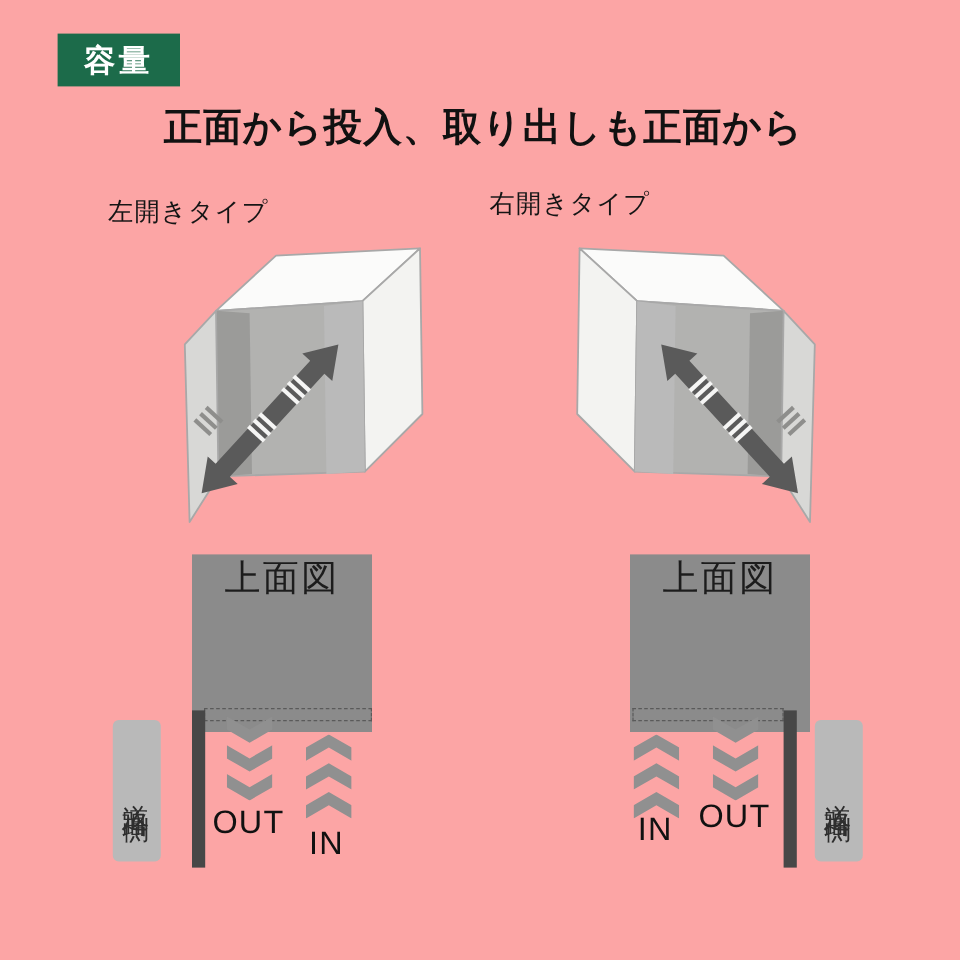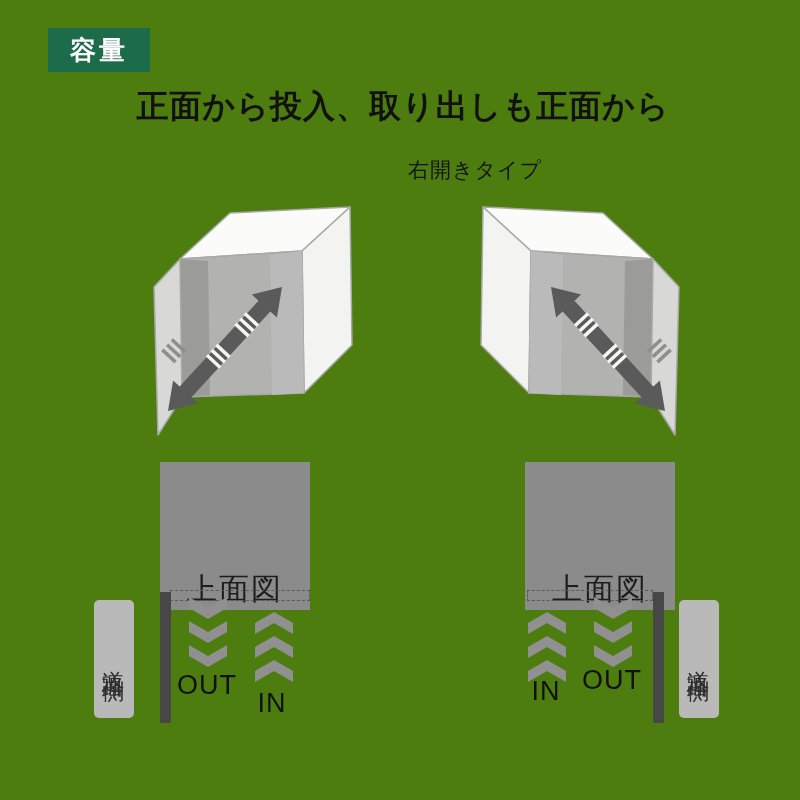--- a/index.html
+++ b/index.html
@@ -1,19 +1,19 @@
 <!DOCTYPE html>
 <html><head>
 <meta charset="utf-8">
 <style>
   html,body{margin:0;padding:0;background:#ffffff;}
   .canvas{
     position:relative;
     width:800px;height:800px;
-    background:#4d7c0f;
+    background:#fca5a5;
     font-family:"Liberation Sans", sans-serif;
     overflow:hidden;
   }
   .badge{
     position:absolute;left:48px;top:28px;width:102px;height:44px;
     background:#1c6b4a;color:#ffffff;
     font-size:26px;font-weight:bold;letter-spacing:3px;
     display:flex;align-items:center;justify-content:center;
   }
   .title{
@@ -25,21 +25,21 @@
     position:absolute;font-size:21px;color:#151515;letter-spacing:1px;
   }
   .subtitle.left{left:90px;top:162px;}
   .subtitle.right{left:408px;top:156px;text-align:center;}
   .box3d{position:absolute;width:210px;height:245px;}
   .box3d.left{left:150px;top:195px;}
   .box3d.right{left:473px;top:195px;}
   .topview{
     position:absolute;background:#8b8b8b;
     width:150px;height:148px;
-    display:flex;align-items:flex-end;justify-content:center;
+    display:flex;align-items:flex-start;justify-content:center;
   }
   .topview.left{left:160px;top:462px;}
   .topview.right{left:525px;top:462px;}
   .topview .label{
     font-size:30px;color:#1c1c1c;letter-spacing:2px;font-weight:500;
   }
   .dashedOpening{
     position:absolute;height:11px;border:1.5px dashed #5a5a5a;
     background:transparent;box-sizing:border-box;
   }
@@ -74,20 +74,21 @@
 </style>
 </head>
 <body>
 
 <div class="canvas">
 
   <div class="badge">容量</div>
 
   <h1 class="title">正面から投入、取り出しも正面から</h1>
 
+  <div class="subtitle left">左開きタイプ</div>
   <div class="subtitle right">右開きタイプ</div>
 
   <svg class="box3d left" viewBox="0 0 210 245">
     <g stroke="#a8a8a8" stroke-width="1.5" stroke-linejoin="round">
       <polygon points="30,64 152,56 200,12 80,18" fill="#fbfbfa"></polygon>
       <polygon points="152,56 200,12 202,150 154,198" fill="#f3f3f1"></polygon>
       <polygon points="30,64 152,56 154,198 32,202" fill="#b2b2b0"></polygon>
       <polygon points="30,64 58,66 60,200 32,202" fill="#9b9b99" stroke="none"></polygon>
       <polygon points="120,60 152,56 154,198 122,200" fill="#bababa" stroke="none"></polygon>
       <polygon points="30,64 32,202 8,240 4,92" fill="#d8d8d6"></polygon>

